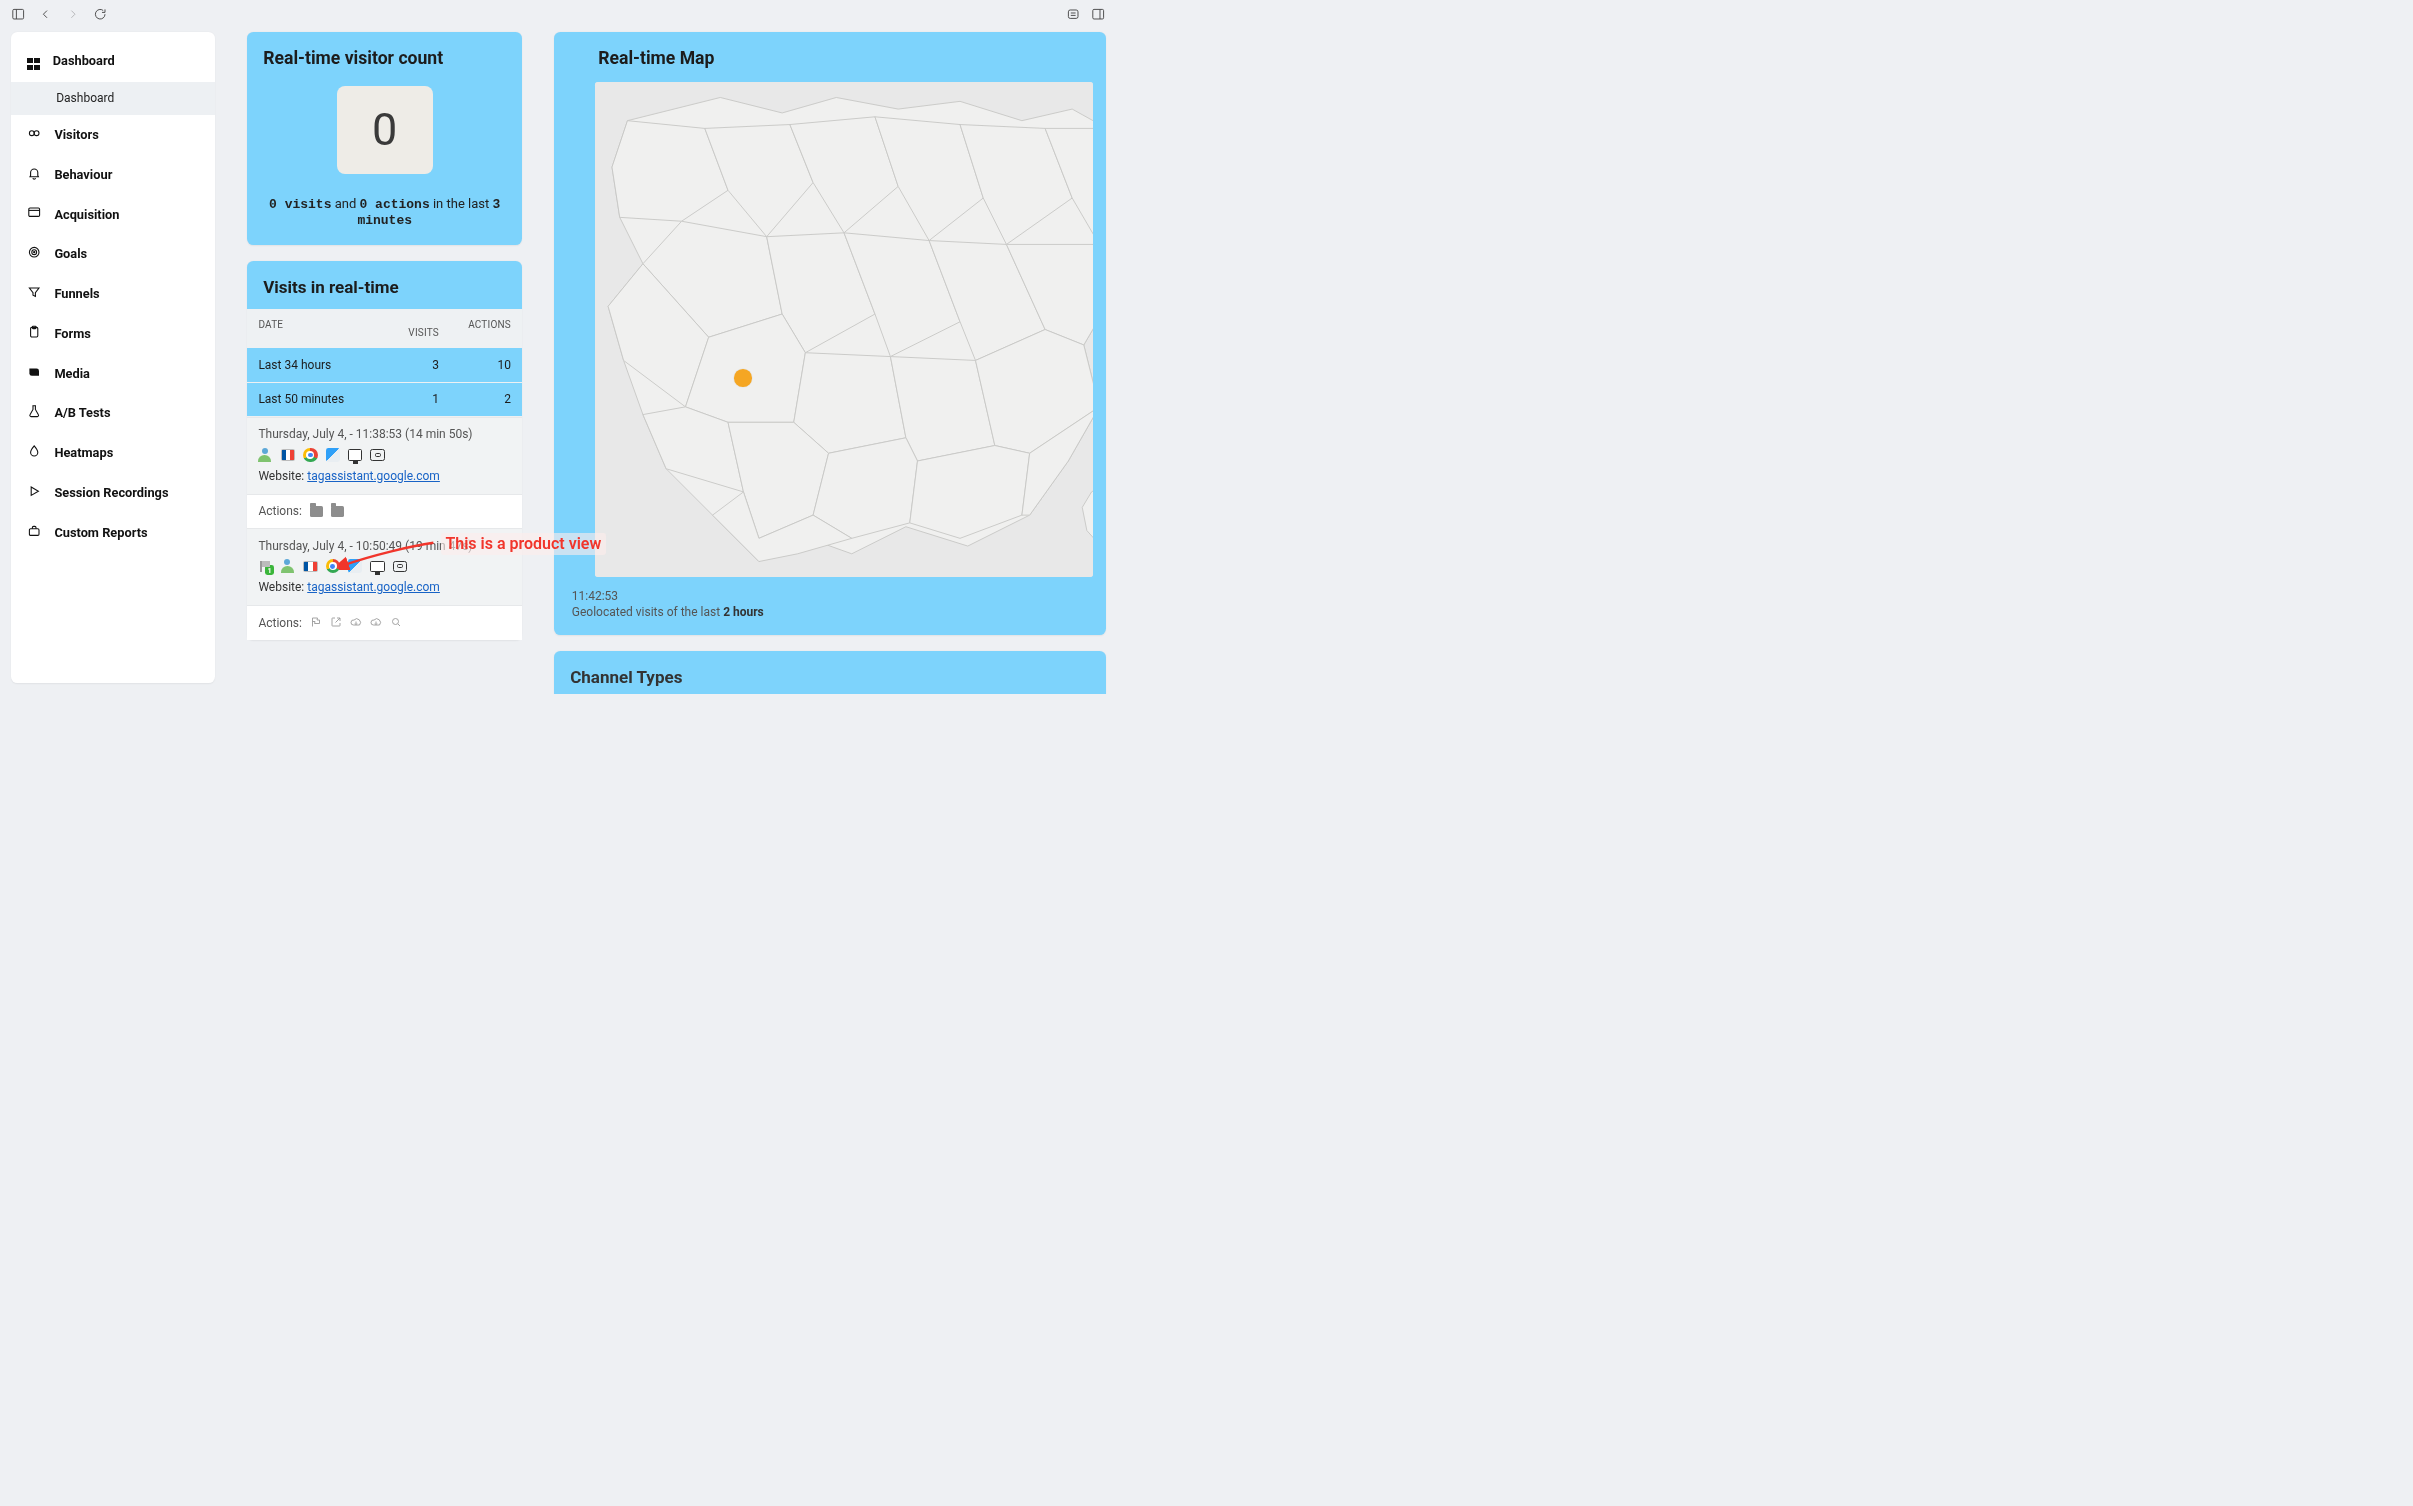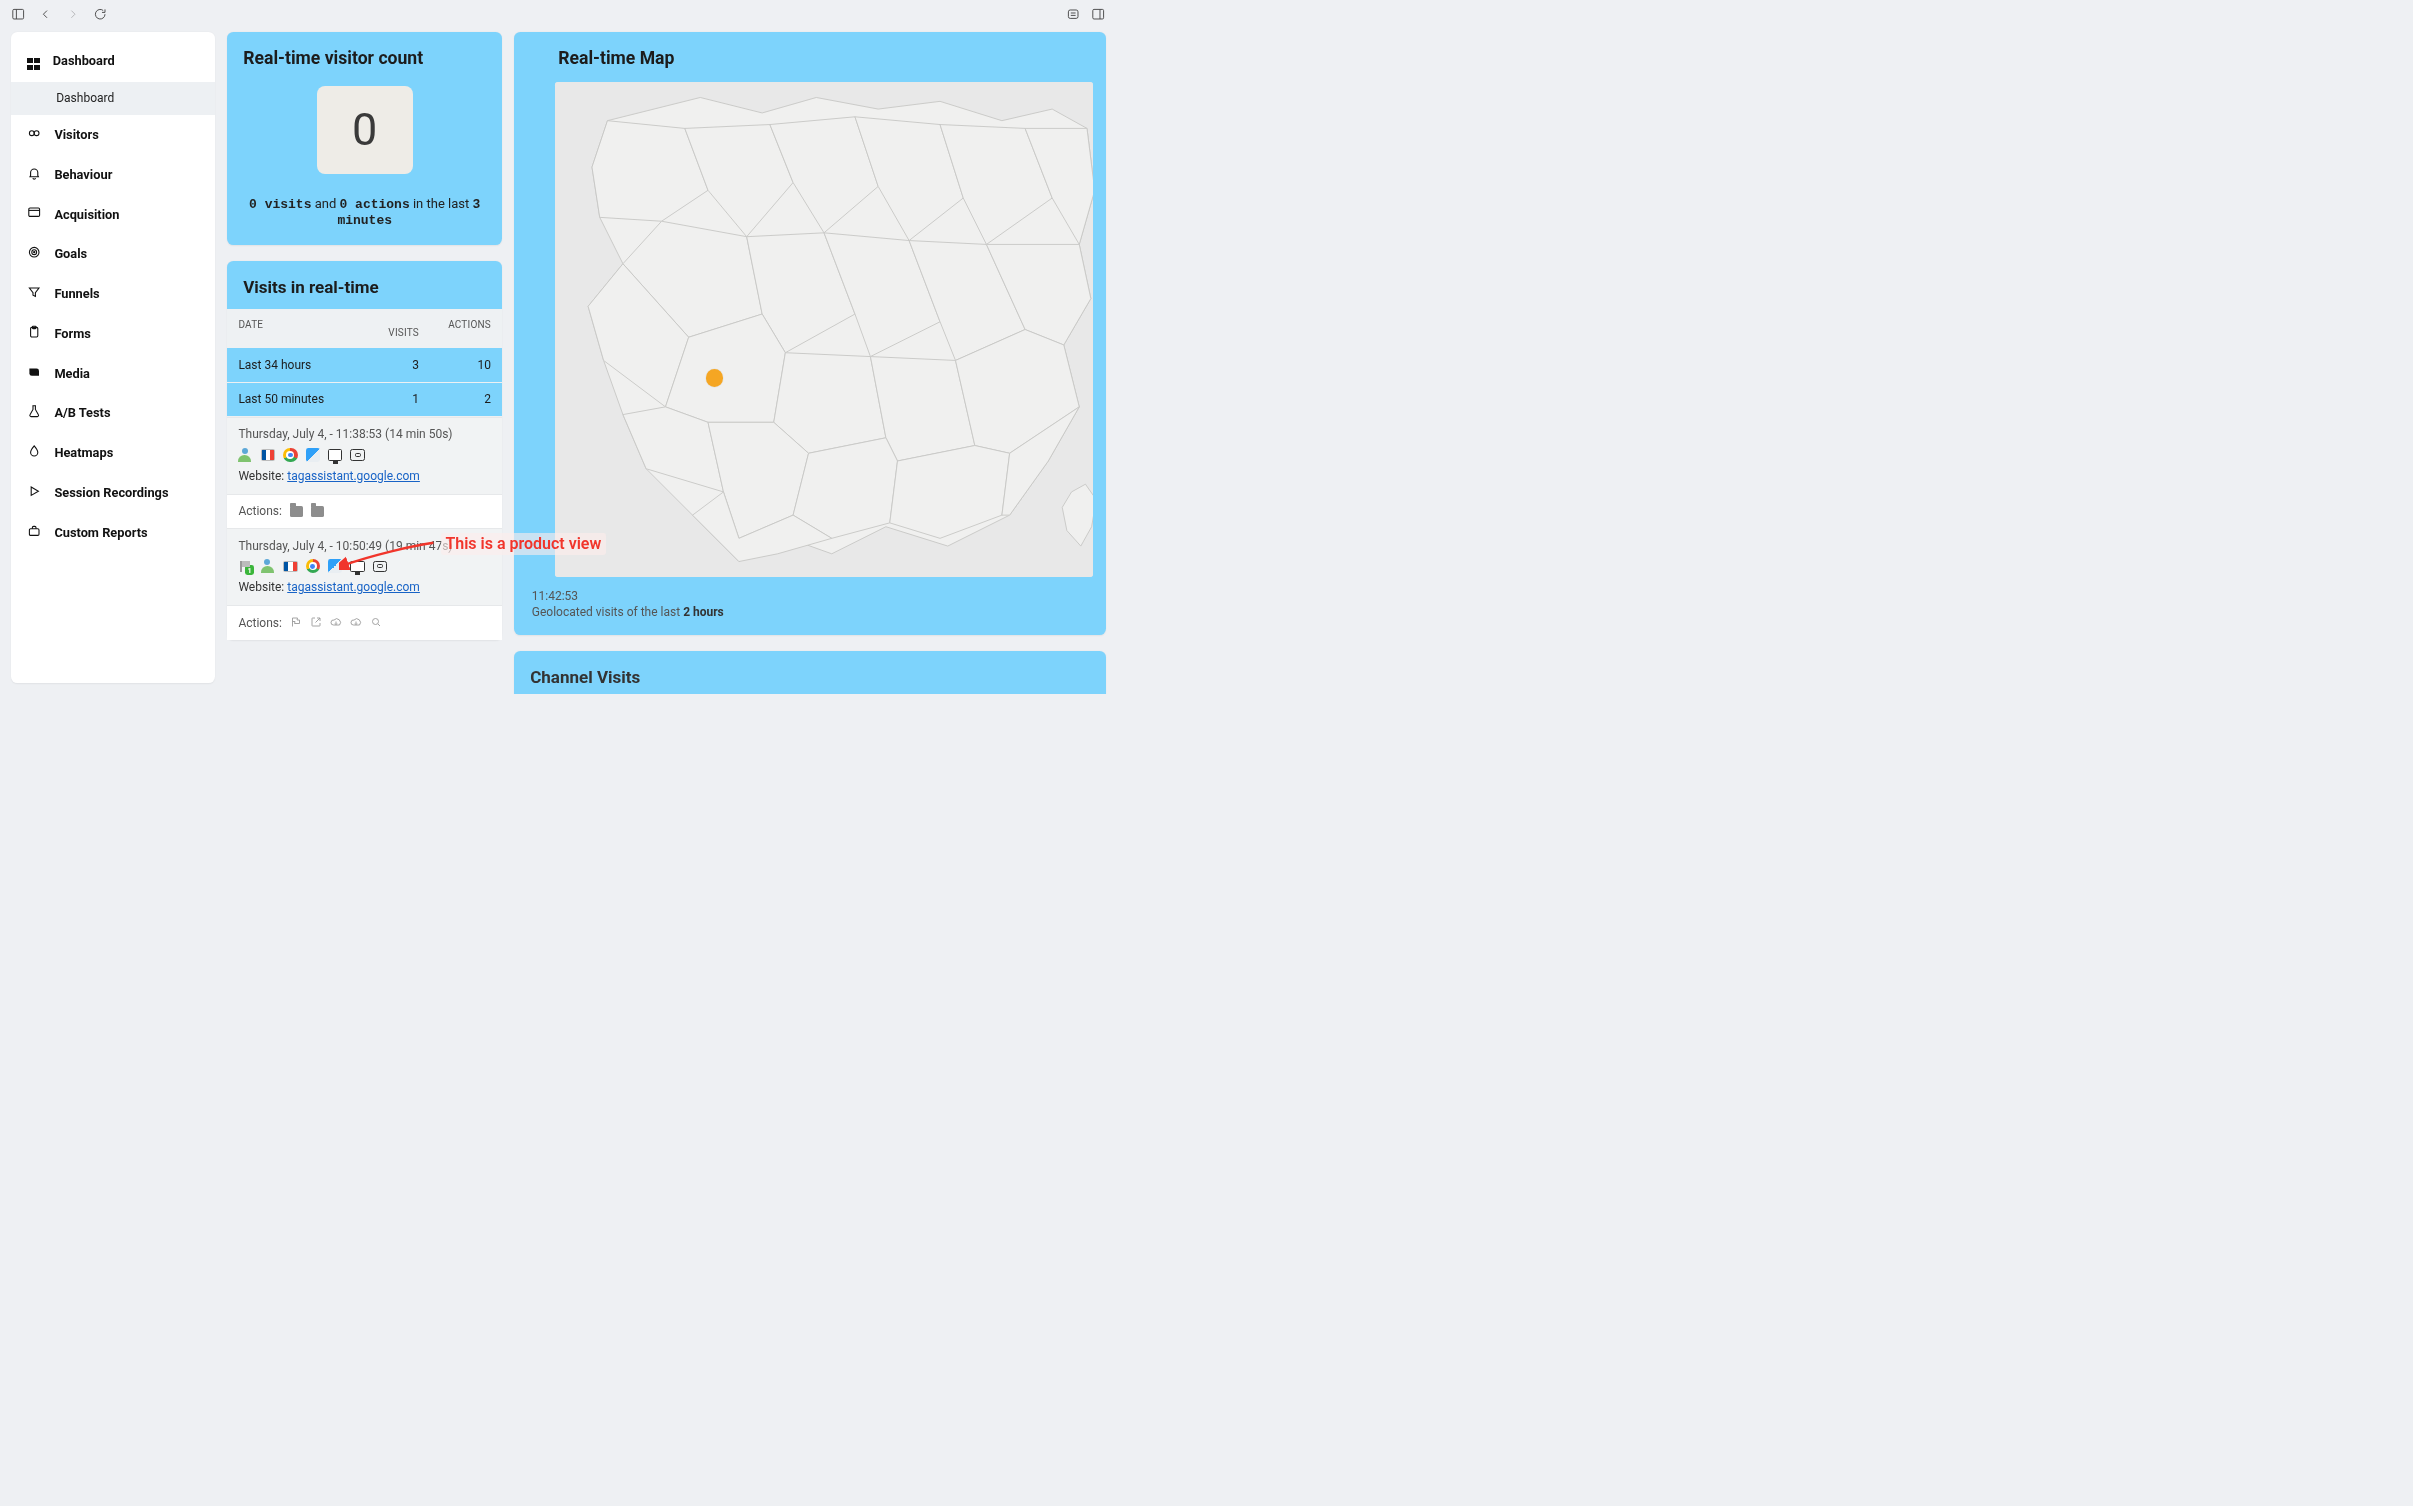--- a/index.html
+++ b/index.html
@@ -5,21 +5,21 @@
 * { margin: 0; padding: 0; box-sizing: border-box; }
 body { font-family: -apple-system, BlinkMacSystemFont, "Segoe UI", Roboto, Arial, sans-serif; background: #eef0f3; color: #1c1c1c; width: 1117px; height: 694px; overflow: hidden; }
 
 
 .topbar { height: 32px; display: flex; align-items: center; padding: 0 11.2px; gap: 14.4px; }
 .topbar .left { display: flex; gap: 12.8px; align-items: center; }
 .topbar .right { margin-left: auto; display: flex; gap: 11.2px; align-items: center; }
 .topbar svg { width: 14.4px; height: 14.4px; stroke: #4a4a4a; fill: none; stroke-width: 1.6; }
 
 
-.layout { display: flex; gap: 12px; padding: 0 11.2px 11.2px 11.2px; height: calc(100% - 32px); }
+.layout { display: flex; gap: 32px; padding: 0 11.2px 11.2px 11.2px; height: calc(100% - 32px); }
 .sidebar { width: 204px; background: #fff; border-radius: 6.4px; box-shadow: 0 0.8px 1.6px rgba(0,0,0,0.06); padding: 8px 0; }
 .sidebar-item { display: flex; align-items: center; gap: 12.8px; padding: 11.2px 16px; font-size: 12.8px; font-weight: 700; cursor: pointer; color: #111; }
 .sidebar-item svg { width: 14.4px; height: 14.4px; stroke: #111; fill: none; stroke-width: 1.8; }
 .sidebar-item.filled svg { fill: #111; stroke: none; }
 .sidebar-sub { padding: 9.6px 16px 9.6px 45px; background: #edf0f3; font-size: 12px; color: #222; cursor: pointer; }
 
 .maincol { width: 275px; display: flex; flex-direction: column; gap: 16px; }
 .rightcol { flex: 1; display: flex; flex-direction: column; gap: 16px; }
 
 .card { background: #7dd3fc; border-radius: 6.4px; box-shadow: 0 0.8px 1.6px rgba(0,0,0,0.06); }
@@ -375,21 +375,21 @@
         </svg>
         <div class="map-marker" style="left:28%; top:58%;"></div>
       </div>
       <div class="map-foot">
         <div class="ts">11:42:53</div>
         <div><span>Geolocated visits of the last </span><b>2 hours</b></div>
       </div>
     </div>
 
     <div class="card channel-card">
-      <div class="title">Channel Visits</div>
+      <div class="title">Channel Types</div>
     </div>
   </div>
 </div>
 
 <div class="annotation">
   <svg width="96" height="32" viewBox="0 0 120 40">
     <defs>
         <marker id="arr" markerWidth="10" markerHeight="10" refX="2" refY="3" orient="auto">
           <path d="M0,0 L0,6 L8,3 z" fill="#f1352b"></path>
         </marker>

